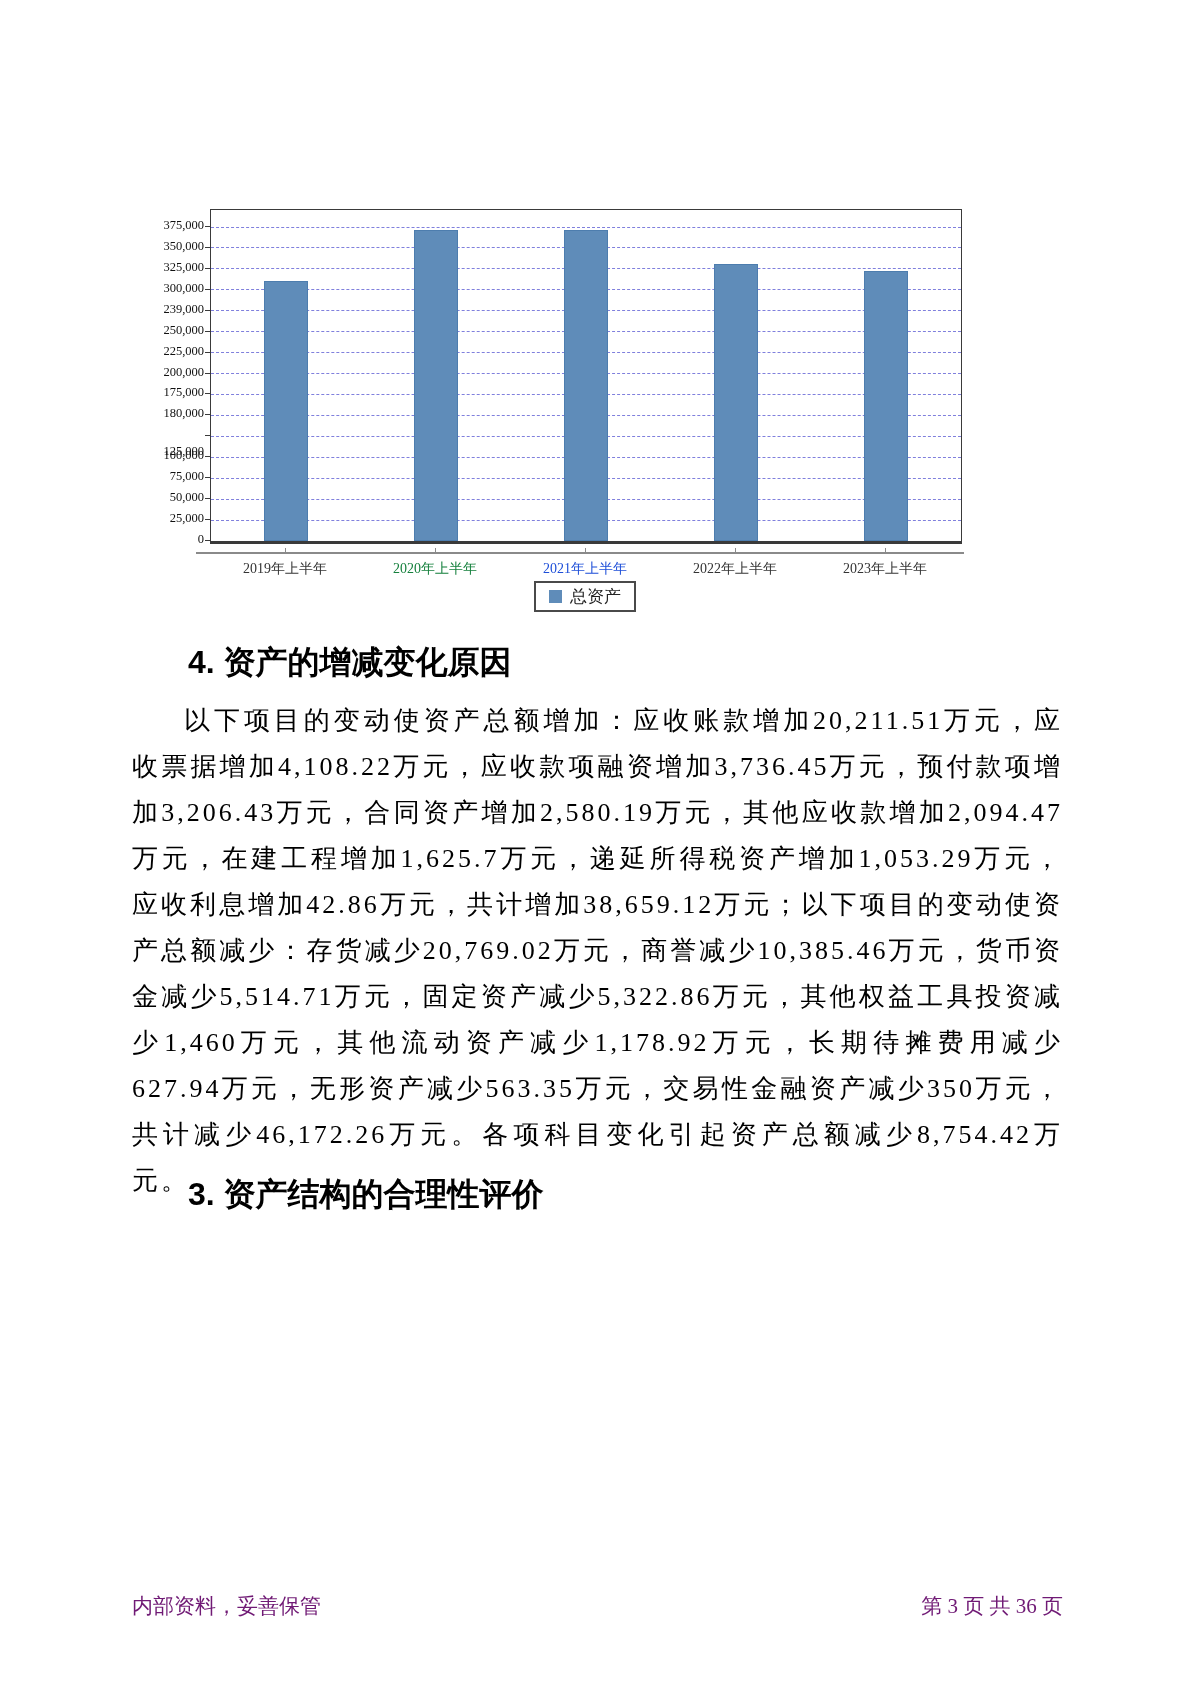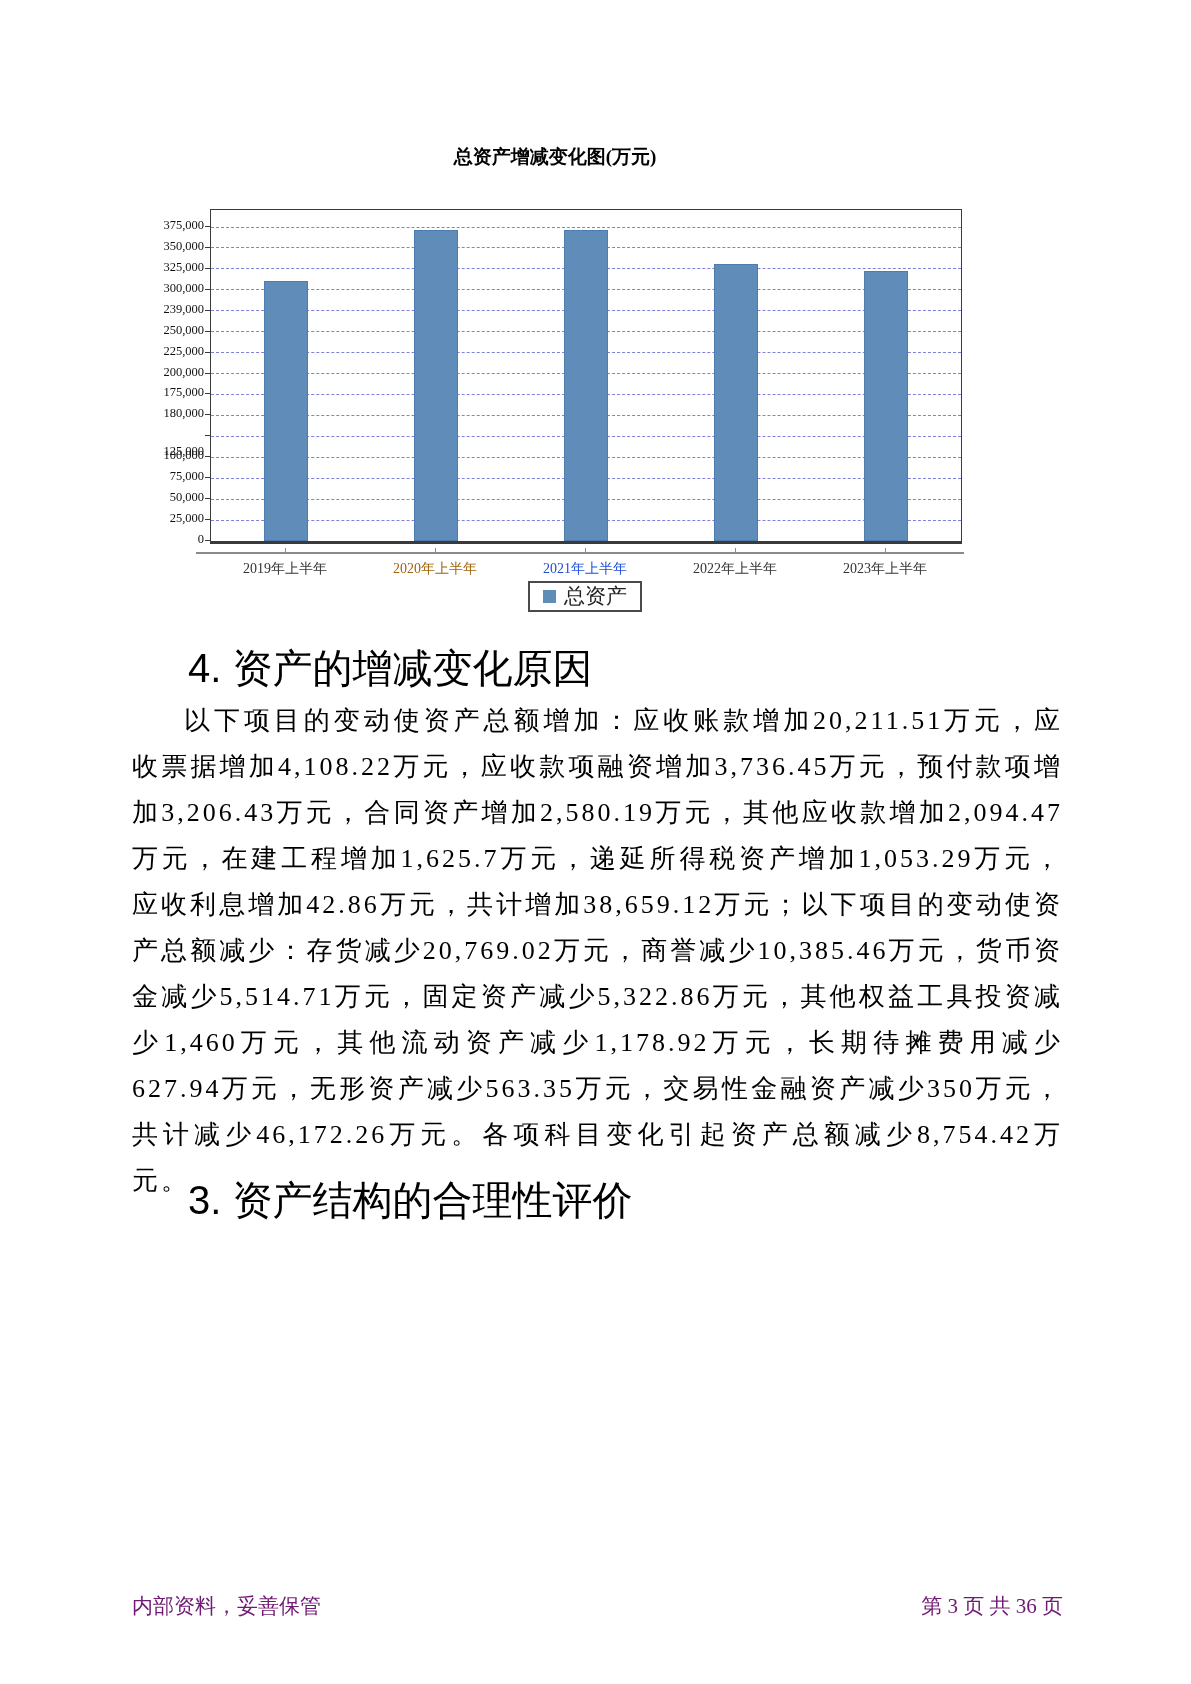--- a/index.html
+++ b/index.html
@@ -24,26 +24,26 @@
   .ytick { position:absolute; width:5px; height:1px; background:#3a3a3a; }
   .xaxis { position:absolute; height:2px; background:#8a8a8a; }
   .xtick { position:absolute; width:1px; height:4px; background:#8a8a8a; }
   .xlab { position:absolute; text-align:center; font-size:14px; color:#333; }
   .legend {
     position:absolute; left:435px; top:441px; transform:translateX(-50%);
     border:2px solid #4a4a4a; background:#fff; padding:5px 13px;
     display:flex; align-items:center; gap:8px;
   }
   .swatch { width:13px; height:13px; display:inline-block; background:#5f8cb9; }
-  .legend-label { font-size:21px; color:#222; line-height:17px; }
+  .legend-label { font-size:17px; color:#222; line-height:17px; }
 
   
   .heading {
     position:absolute; left:188px; font-family:"Liberation Sans", sans-serif;
-    font-weight:normal; font-size:40px; color:#000; white-space:nowrap;
+    font-weight:bold; font-size:32px; color:#000; white-space:nowrap;
   }
   .h4 { top:641px; }
   .h5 { top:1173px; }
   .para {
     position:absolute; left:132px; width:931px; color:#000;
     font-size:26px; line-height:46px; letter-spacing:3px;
     text-align:justify; text-indent:2em;
   }
   .p4 { top:698px; }
   .p5 { top:1230px; }
@@ -54,21 +54,20 @@
     display:flex; justify-content:space-between;
     font-size:21px; color:#701a75;
   }
 </style>
 </head>
 <body>
 
 <div class="page">
 
   <div class="chart">
-    <div class="chart-title">总资产增减变化图(万元)</div>
     <div class="plot" id="plot">
         <div class="gridline" style="top: 309.567px; border-top-color: rgb(128, 128, 221);"></div>
         <div class="gridline" style="top: 288.633px; border-top-color: rgb(128, 128, 221);"></div>
         <div class="gridline" style="top: 267.7px; border-top-color: rgb(128, 128, 221);"></div>
         <div class="gridline" style="top: 246.767px; border-top-color: rgb(128, 128, 221);"></div>
         <div class="gridline" style="top: 225.833px; border-top-color: rgb(128, 128, 221);"></div>
         <div class="gridline" style="top: 204.9px; border-top-color: rgb(128, 128, 221);"></div>
         <div class="gridline" style="top: 183.967px; border-top-color: rgb(128, 128, 221);"></div>
         <div class="gridline" style="top: 163.033px; border-top-color: rgb(128, 128, 221);"></div>
         <div class="gridline" style="top: 142.1px; border-top-color: rgb(128, 128, 221);"></div>
@@ -117,21 +116,21 @@
       <div class="ylab" style="top: 119.867px;">325,000</div>
       <div class="ytick" style="left: 55px; top: 127.867px; background: rgb(58, 58, 58);"></div>
       <div class="ylab" style="top: 98.9333px;">350,000</div>
       <div class="ytick" style="left: 55px; top: 106.933px; background: rgb(58, 58, 58);"></div>
       <div class="ylab" style="top: 78px;">375,000</div>
       <div class="ytick" style="left: 55px; top: 86px; background: rgb(58, 58, 58);"></div>
       <div class="xaxis" style="left: 46px; top: 412px; width: 768px; background: rgb(138, 138, 138);"></div>
       <div class="xtick" style="left: 135px; top: 408px; background: rgb(138, 138, 138);"></div>
       <div class="xlab" style="left: 60px; width: 150px; top: 420px; color: rgb(51, 51, 51);">2019年上半年</div>
       <div class="xtick" style="left: 285px; top: 408px; background: rgb(138, 138, 138);"></div>
-      <div class="xlab" style="left: 210px; width: 150px; top: 420px; color: #a16207;">2020年上半年</div>
+      <div class="xlab" style="left: 210px; width: 150px; top: 420px; color: #15803d;">2020年上半年</div>
       <div class="xtick" style="left: 435px; top: 408px; background: rgb(138, 138, 138);"></div>
       <div class="xlab" style="left: 360px; width: 150px; top: 420px; color: #1d4ed8;">2021年上半年</div>
       <div class="xtick" style="left: 585px; top: 408px; background: rgb(138, 138, 138);"></div>
       <div class="xlab" style="left: 510px; width: 150px; top: 420px; color: rgb(51, 51, 51);">2022年上半年</div>
       <div class="xtick" style="left: 735px; top: 408px; background: rgb(138, 138, 138);"></div>
       <div class="xlab" style="left: 660px; width: 150px; top: 420px; color: rgb(51, 51, 51);">2023年上半年</div>
     </div>
 
   <div class="heading h4">4. 资产的增减变化原因</div>
   <div class="para p4">以下项目的变动使资产总额增加：应收账款增加20,211.51万元，应收票据增加4,108.22万元，应收款项融资增加3,736.45万元，预付款项增加3,206.43万元，合同资产增加2,580.19万元，其他应收款增加2,094.47万元，在建工程增加1,625.7万元，递延所得税资产增加1,053.29万元，应收利息增加42.86万元，共计增加38,659.12万元；以下项目的变动使资产总额减少：存货减少20,769.02万元，商誉减少10,385.46万元，货币资金减少5,514.71万元，固定资产减少5,322.86万元，其他权益工具投资减少1,460万元，其他流动资产减少1,178.92万元，长期待摊费用减少627.94万元，无形资产减少563.35万元，交易性金融资产减少350万元，共计减少46,172.26万元。各项科目变化引起资产总额减少8,754.42万元。</div>

